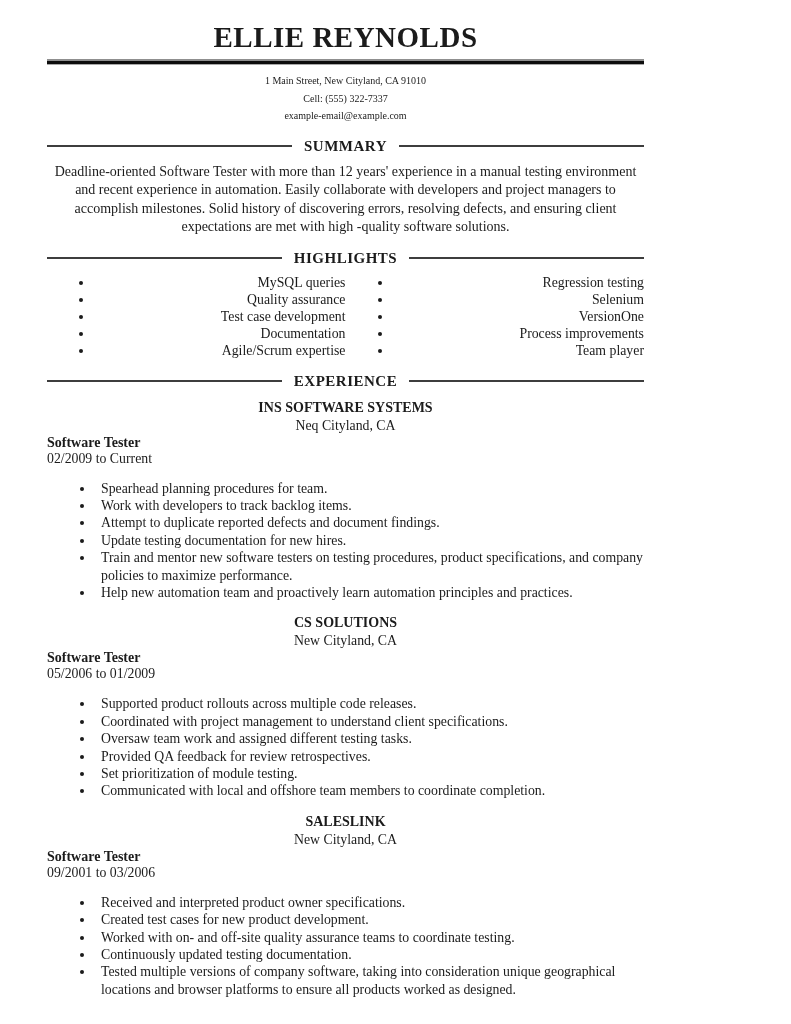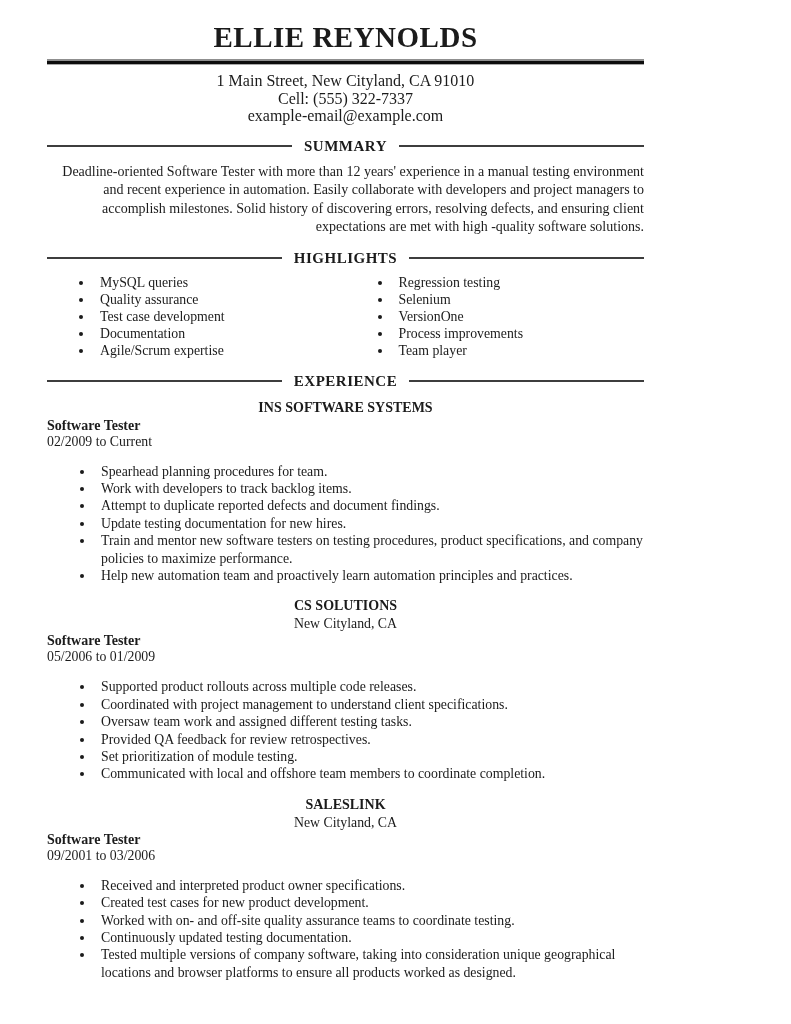--- a/index.html
+++ b/index.html
@@ -29,21 +29,21 @@
   .thick-rule {
     margin-top: 5px;
     height: 6px;
     background: #0d0d0d;
     border-top: 2px solid #8f8f8f;
     border-bottom: 1px solid #a9a9a9;
   }
   .contact {
     margin-top: 7px;
     text-align: center;
-    font-size: 16px;
+    font-size: 10px;
     line-height: 17.5px;
   }
 
   
   .section-header {
     display: flex;
     align-items: center;
     margin-top: 13px;
   }
   .section-header .rule {
@@ -57,29 +57,29 @@
     letter-spacing: 0.5px;
     padding: 0 12px;
     white-space: nowrap;
   }
 
   
   .summary-text {
     margin-top: 8px;
     font-size: 14px;
     line-height: 18.5px;
-    text-align: right;
+    text-align: center;
   }
 
   
   .highlights-columns {
     display: flex;
     margin-top: 7px;
   }
-  .highlights-col { width: 50%; }
+  .highlights-col { width: 50%; text-align: right; }
   ul.bullet-list {
     list-style: disc;
     margin: 0;
   }
   .highlights-col ul.bullet-list {
     padding-left: 47px;
     font-size: 13.8px;
     line-height: 17.2px;
   }
   ul.bullet-list li { padding-left: 6px; }
@@ -163,20 +163,21 @@
   </div>
 
   <div class="section-header">
     <div class="rule"></div>
     <div class="section-title">EXPERIENCE</div>
     <div class="rule"></div>
   </div>
 
   <div class="job">
     <div class="job-company">INS SOFTWARE SYSTEMS</div>
+    <div class="job-location">Neq Cityland, CA</div>
     <div class="job-role-row">
       <div class="job-role">Software Tester</div>
       <div class="job-dates">02/2009 to Current</div>
     </div>
     <ul class="bullet-list">
       <li>Spearhead planning procedures for team.</li>
       <li>Work with developers to track backlog items.</li>
       <li>Attempt to duplicate reported defects and document findings.</li>
       <li>Update testing documentation for new hires.</li>
       <li>Train and mentor new software testers on testing procedures, product specifications, and company policies to maximize performance.</li>

